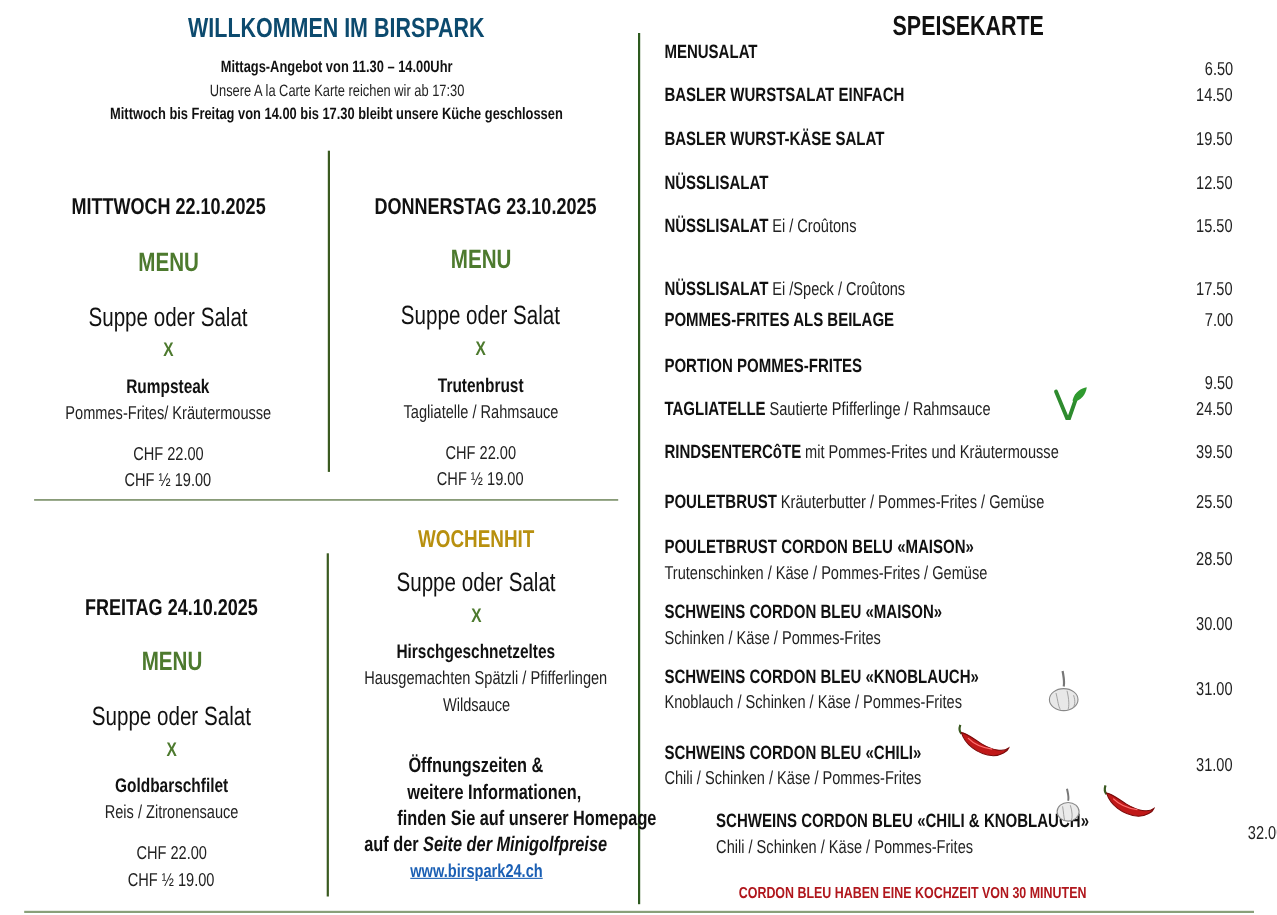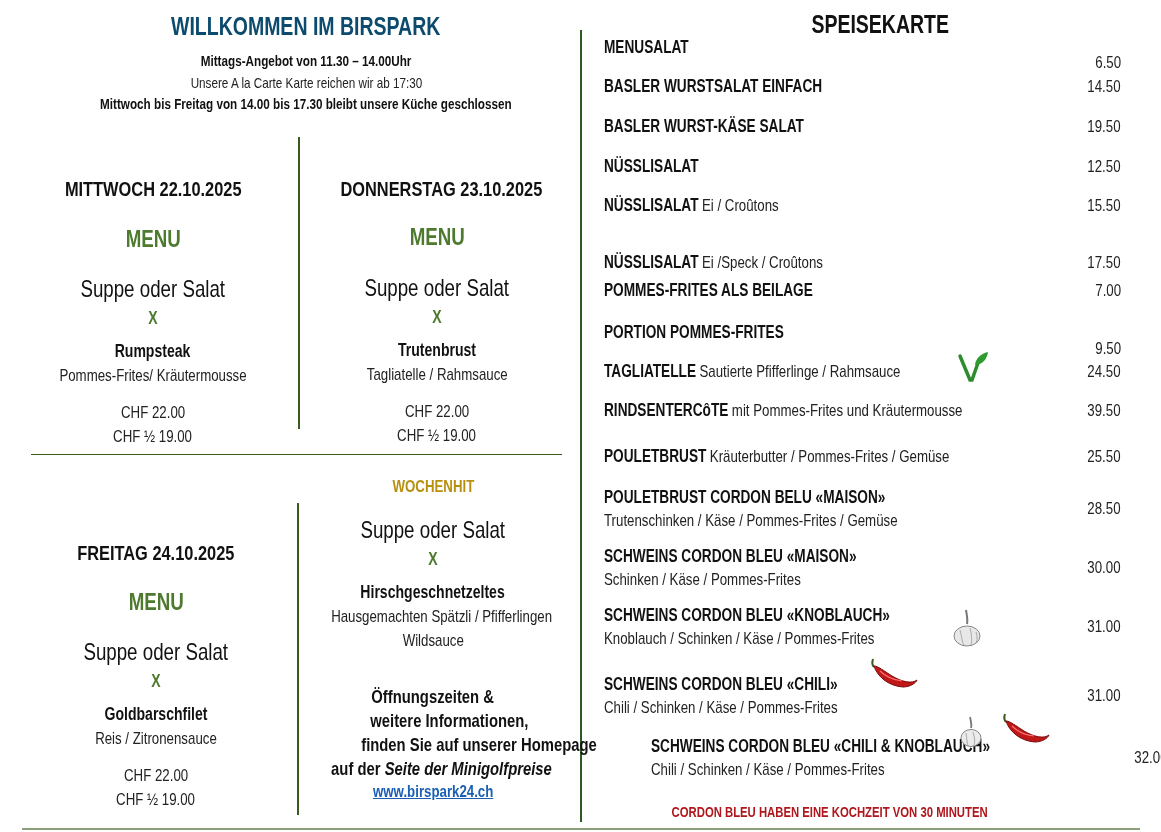--- a/index.html
+++ b/index.html
@@ -21,21 +21,21 @@
 
   .vline-left-top { left: 298px; top: 137px; width: 2px; height: 292px; background: #3a5a20; }
   .hline-left { left: 31px; top: 454px; width: 531px; height: 1px; background: #3a5a20; }
   .vline-left-bot { left: 297px; top: 503px; width: 2px; height: 312px; background: #3a5a20; }
   .vline-mid { left: 580px; top: 30px; width: 2px; height: 792px; background: #2d5a1f; }
   .bottom-line { left: 22px; top: 828px; width: 1118px; height: 2px; background: #8aa07a; }
 
   .day-col { width: 250px; margin-top: 28px; }
   .day-date { font-size: 21px; font-weight: bold; text-decoration: underline; text-underline-offset: 3px; text-decoration-thickness: 2px; color: #111; }
   .menu-label { font-size: 24px; font-weight: bold; color: #4d7a2e; text-decoration: underline; text-underline-offset: 3px; text-decoration-thickness: 2px; }
-  .wochen-label { font-size: 17px; font-weight: bold; color: #b8900f; text-decoration: underline; text-underline-offset: 3px; text-decoration-thickness: 2px; }
+  .wochen-label { font-size: 22px; font-weight: bold; color: #b8900f; text-decoration: underline; text-underline-offset: 3px; text-decoration-thickness: 2px; }
   .starter { font-size: 24px; font-weight: normal; }
   .x-sep { font-size: 18px; font-weight: bold; color: #4d7a2e; }
   .main-dish { font-size: 18px; font-weight: bold; }
   .side { font-size: 17px; color: #222; }
   .price { font-size: 17px; color: #222; }
   .info { font-size: 19px; font-weight: bold; line-height: 24px; }
   .info i { font-style: italic; }
   .link { font-size: 17px; font-weight: bold; color: #1a5fb4; text-decoration: underline; }
 
   

